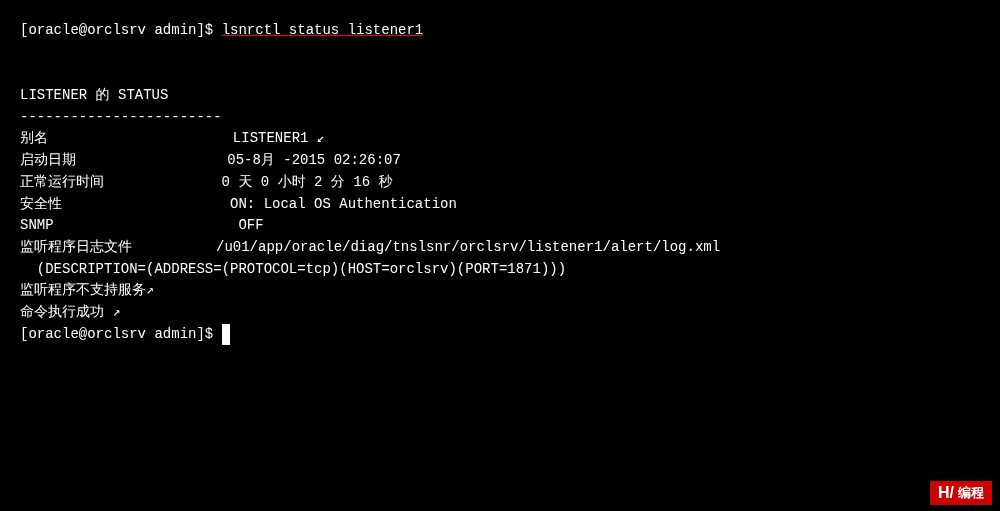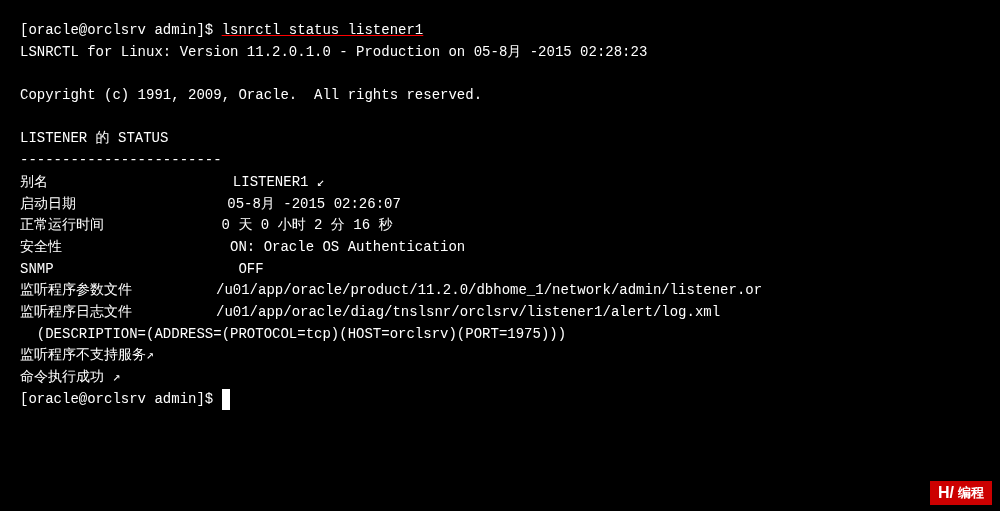--- a/index.html
+++ b/index.html
@@ -53,36 +53,33 @@
       font-size: 13px;
     }
   </style>
 </head>
 <body>
 
 <div class="terminal">
 
   <span class="line">[oracle@orclsrv admin]$ <span class="underline-red">lsnrctl status listener1</span></span>
 
-  <span class="line">LSNRCTL for Linux: Version 11.2.0.1.0 - Production on 05-8月 -2015 02:28:23</span>
   <span class="line">&nbsp;</span>
-  <span class="line">Copyright (c) 1991, 2009, Oracle.  All rights reserved.</span>
   <span class="line">&nbsp;</span>
   <span class="line">LISTENER 的 STATUS</span>
   <span class="line">------------------------</span>
 
   <span class="line">别名                      LISTENER1 <span class="arrow-mark">↙</span></span>
 
   <span class="line">启动日期                  05-8月 -2015 02:26:07</span>
   <span class="line">正常运行时间              0 天 0 小时 2 分 16 秒</span>
-  <span class="line">安全性                    ON: Oracle OS Authentication</span>
+  <span class="line">安全性                    ON: Local OS Authentication</span>
   <span class="line">SNMP                      OFF</span>
-  <span class="line">监听程序参数文件          /u01/app/oracle/product/11.2.0/dbhome_1/network/admin/listener.or</span>
   <span class="line">监听程序日志文件          /u01/app/oracle/diag/tnslsnr/orclsrv/listener1/alert/log.xml</span>
-  <span class="line">  (DESCRIPTION=(ADDRESS=(PROTOCOL=tcp)(HOST=orclsrv)(PORT=1975)))</span>
+  <span class="line">  (DESCRIPTION=(ADDRESS=(PROTOCOL=tcp)(HOST=orclsrv)(PORT=1871)))</span>
 
   <span class="line">监听程序不支持服务<span class="arrow-mark">↗</span></span>
 
   <span class="line">命令执行成功 <span class="arrow-mark">↗</span></span>
 
   <span class="line">[oracle@orclsrv admin]$ <span style="background:#fff; color:#000; display:inline-block; width:8px;">&nbsp;</span></span>
 </div>
 
 <div class="watermark">
   <span class="watermark-icon">H/</span>

